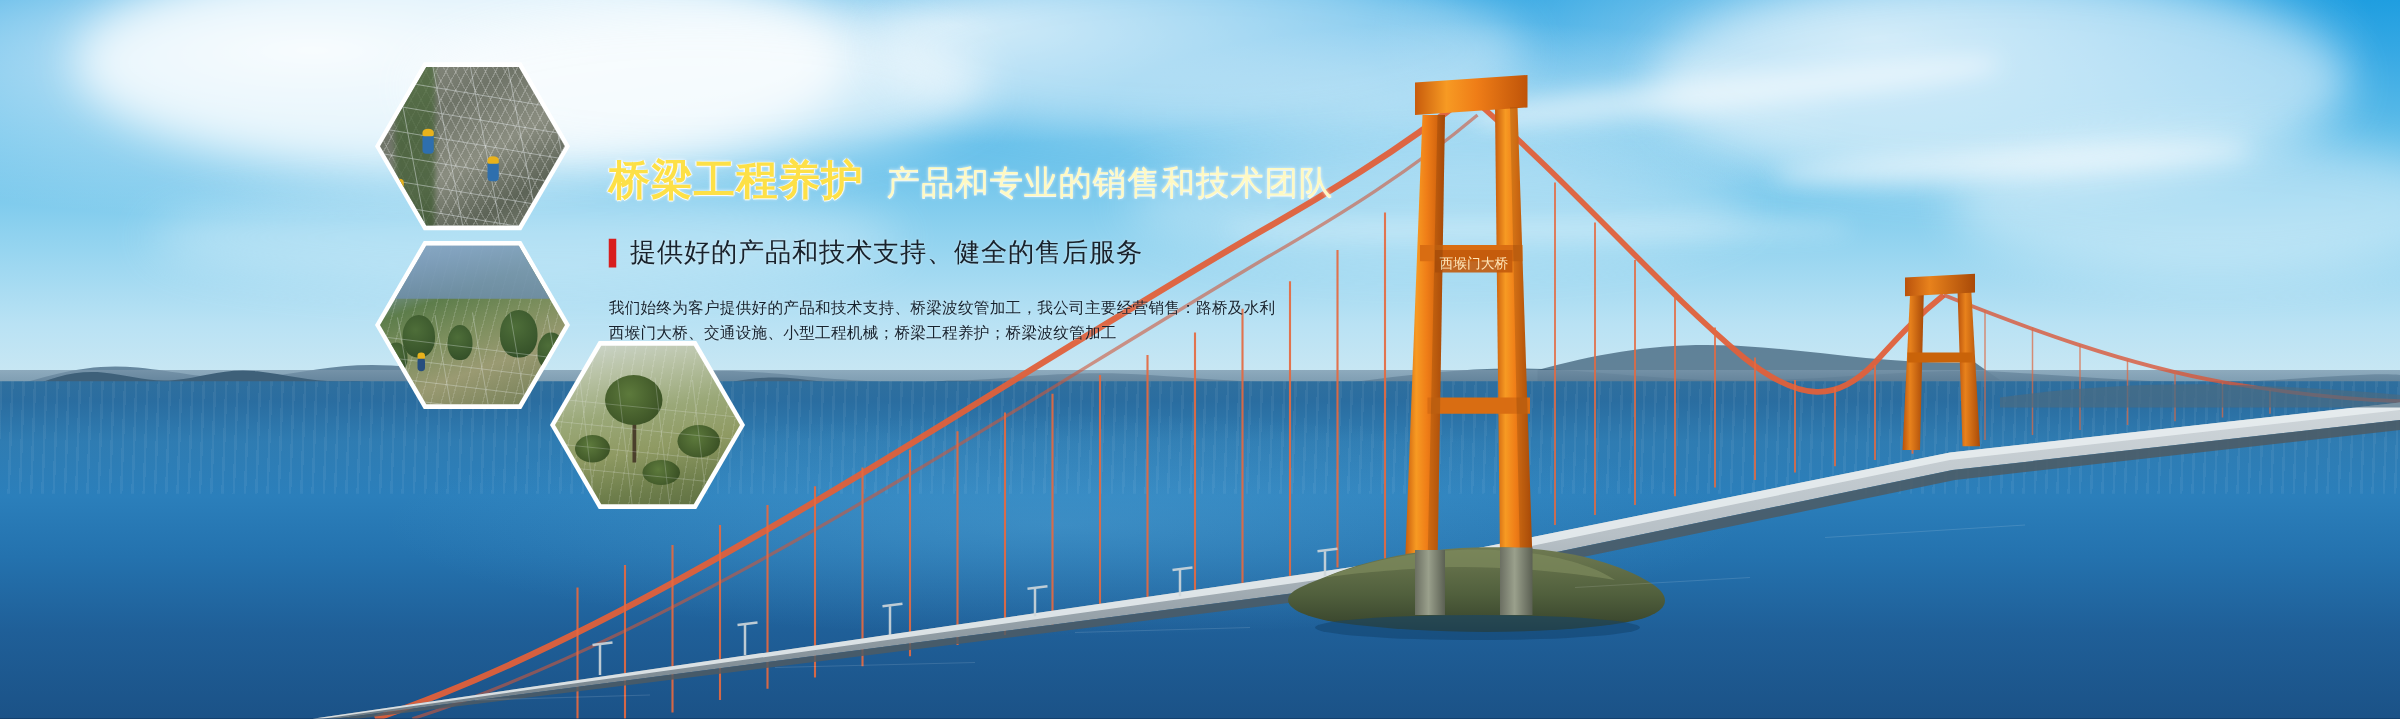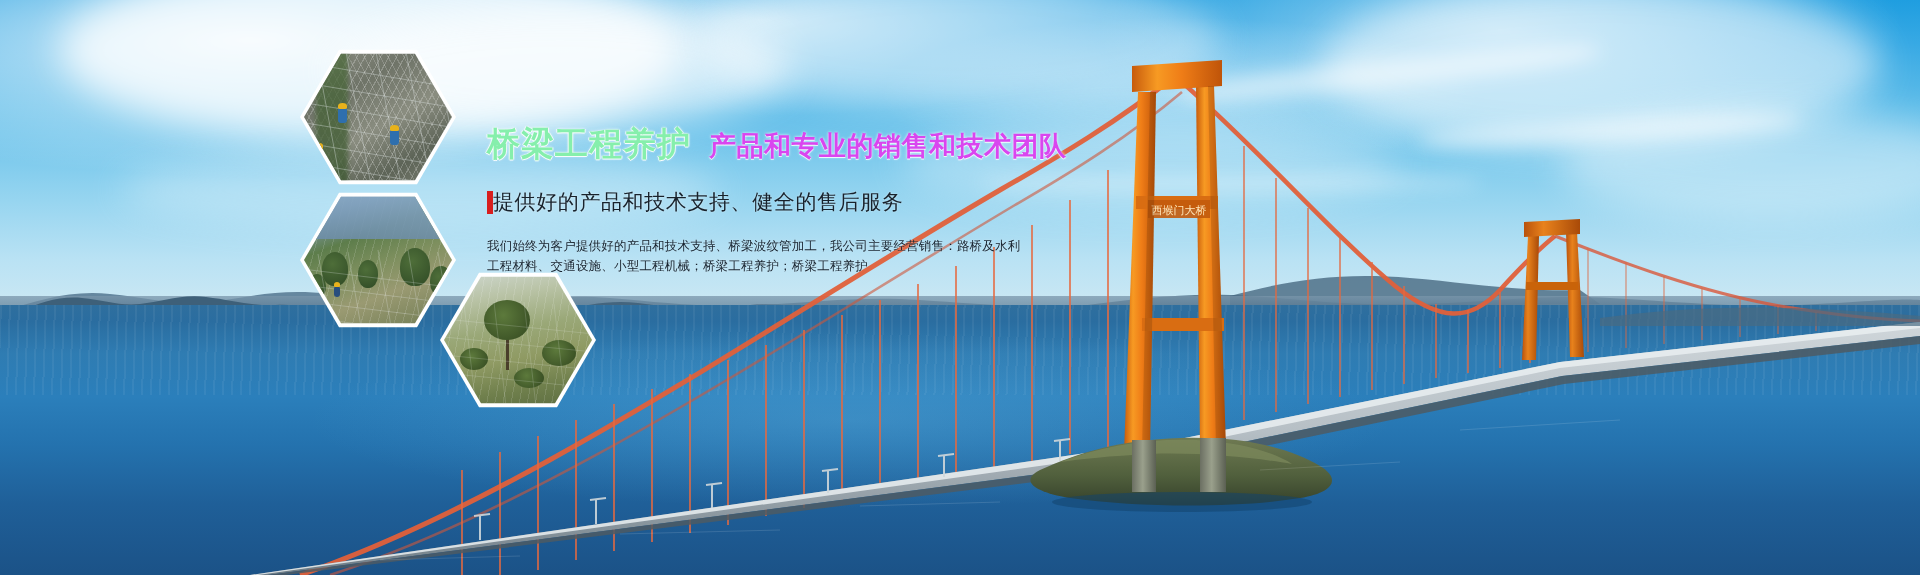--- a/index.html
+++ b/index.html
@@ -110,29 +110,29 @@
   }
   .ph-grass .trunk { position:absolute; width:3px; background:#4a3f2b; }
   .worker { position:absolute; width:9px; height:16px; border-radius:3px; }
   .worker .helm { position:absolute; left:0; top:-4px; width:9px; height:6px; border-radius:50% 50% 20% 20%; background:#e8b21c; }
 
   
   .text-block { position:absolute; left:487px; top:122px; width:780px; }
 
   .headline { display:flex; align-items:baseline; gap:18px; white-space:nowrap; }
   .headline .h-main {
-    font-size:33px; font-weight:bold; color:#86efac; letter-spacing:1px;
+    font-size:33px; font-weight:bold; color:#fde047; letter-spacing:1px;
     text-shadow:0 0 3px rgba(255,255,255,.95), 0 1px 0 rgba(255,255,255,.9), 1px 0 0 rgba(255,255,255,.7), -1px 0 0 rgba(255,255,255,.7);
   }
   .headline .h-sub {
-    font-size:27px; font-weight:bold; color:#d946ef; letter-spacing:.5px;
+    font-size:27px; font-weight:normal; color:#fef9c3; letter-spacing:.5px;
     text-shadow:0 0 3px rgba(255,255,255,.9), 0 1px 0 rgba(255,255,255,.8);
   }
 
-  .subline { display:flex; align-items:center; margin-top:21px; }
+  .subline { display:flex; align-items:center; gap:11px; margin-top:21px; }
   .redbar { width:6px; height:23px; background:#d81e1e; flex:none; }
   .subline .s-text {
     font-size:21px; color:#18222c; letter-spacing:.6px;
     text-shadow:0 0 2px rgba(255,255,255,.55);
   }
 
   .para { margin-top:20px; }
   .para .p-line {
     font-size:12.5px; color:#16222e; line-height:20px; letter-spacing:.2px;
     text-shadow:0 0 2px rgba(255,255,255,.4);
@@ -387,18 +387,18 @@
       <span class="h-sub">产品和专业的销售和技术团队</span>
     </div>
 
     <div class="subline">
       <span class="redbar"></span>
       <span class="s-text">提供好的产品和技术支持、健全的售后服务</span>
     </div>
 
     <div class="para">
       <div class="p-line">我们始终为客户提供好的产品和技术支持、桥梁波纹管加工，我公司主要经营销售：路桥及水利</div>
-      <div class="p-line">工程材料、交通设施、小型工程机械；桥梁工程养护；桥梁工程养护</div>
+      <div class="p-line">西堠门大桥、交通设施、小型工程机械；桥梁工程养护；桥梁波纹管加工</div>
     </div>
 
   </div>
 
 </div>
 
 </body></html>

